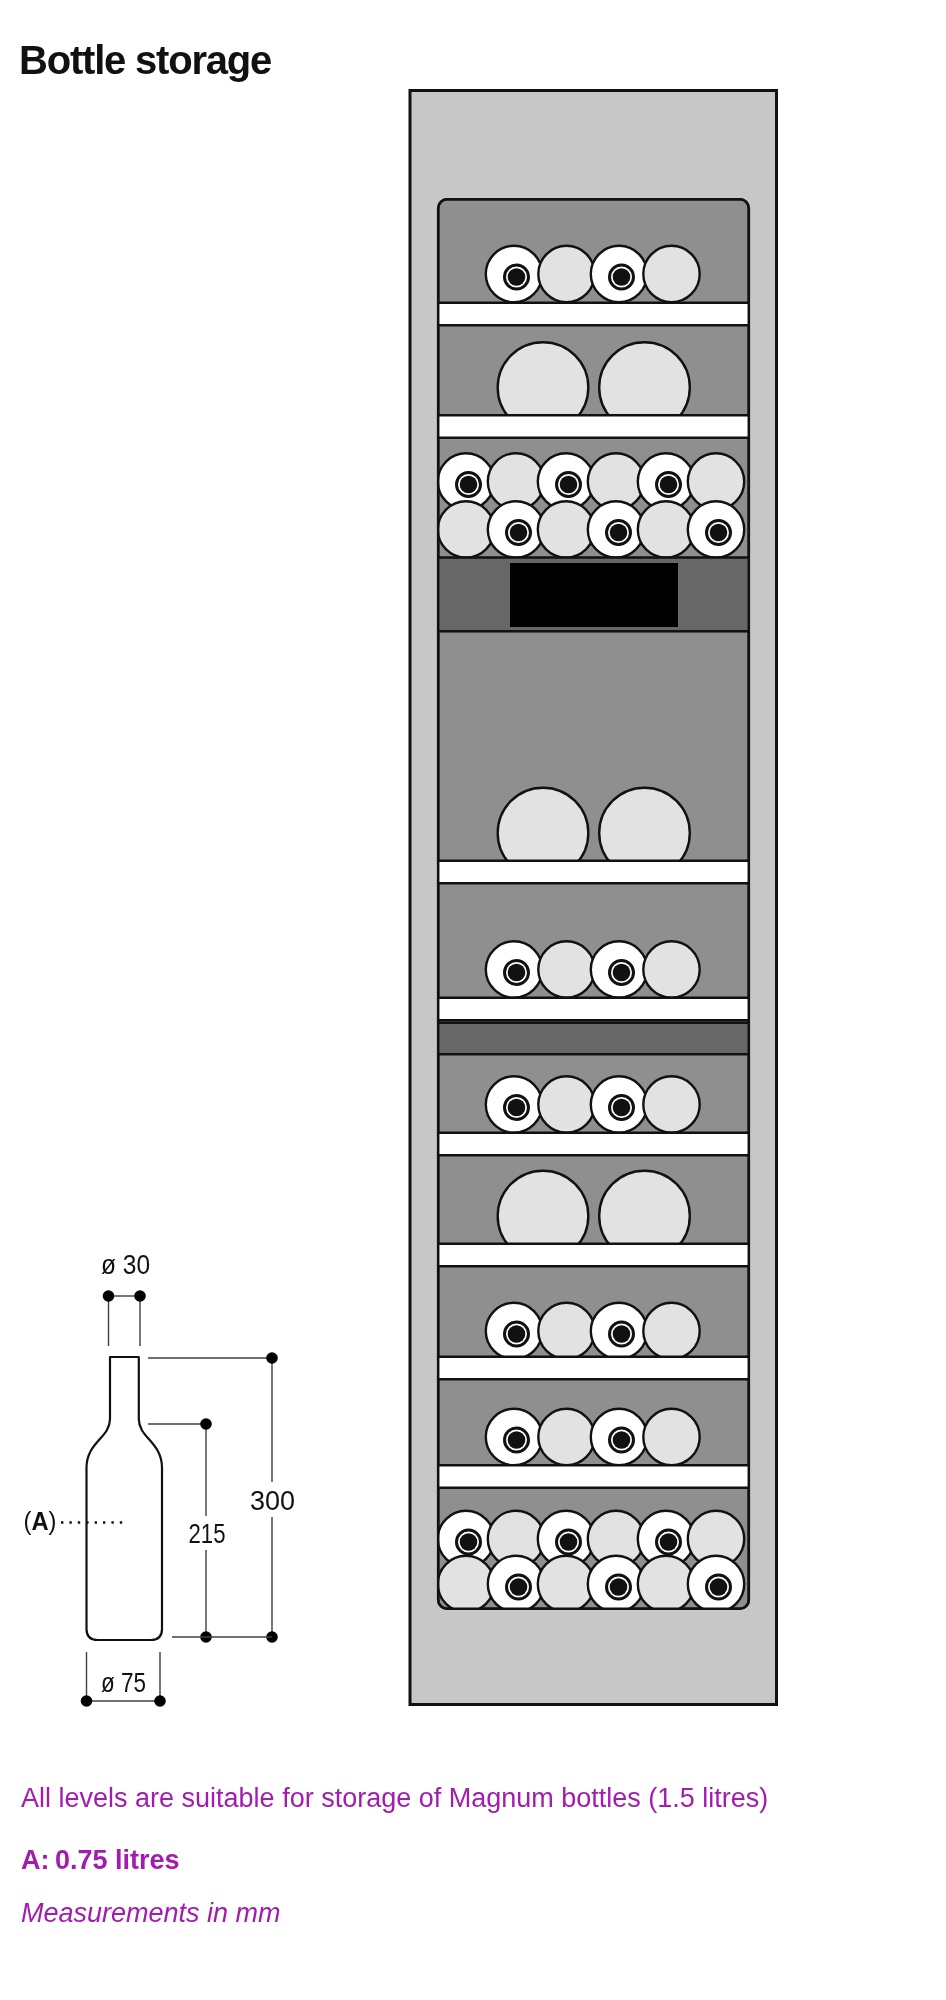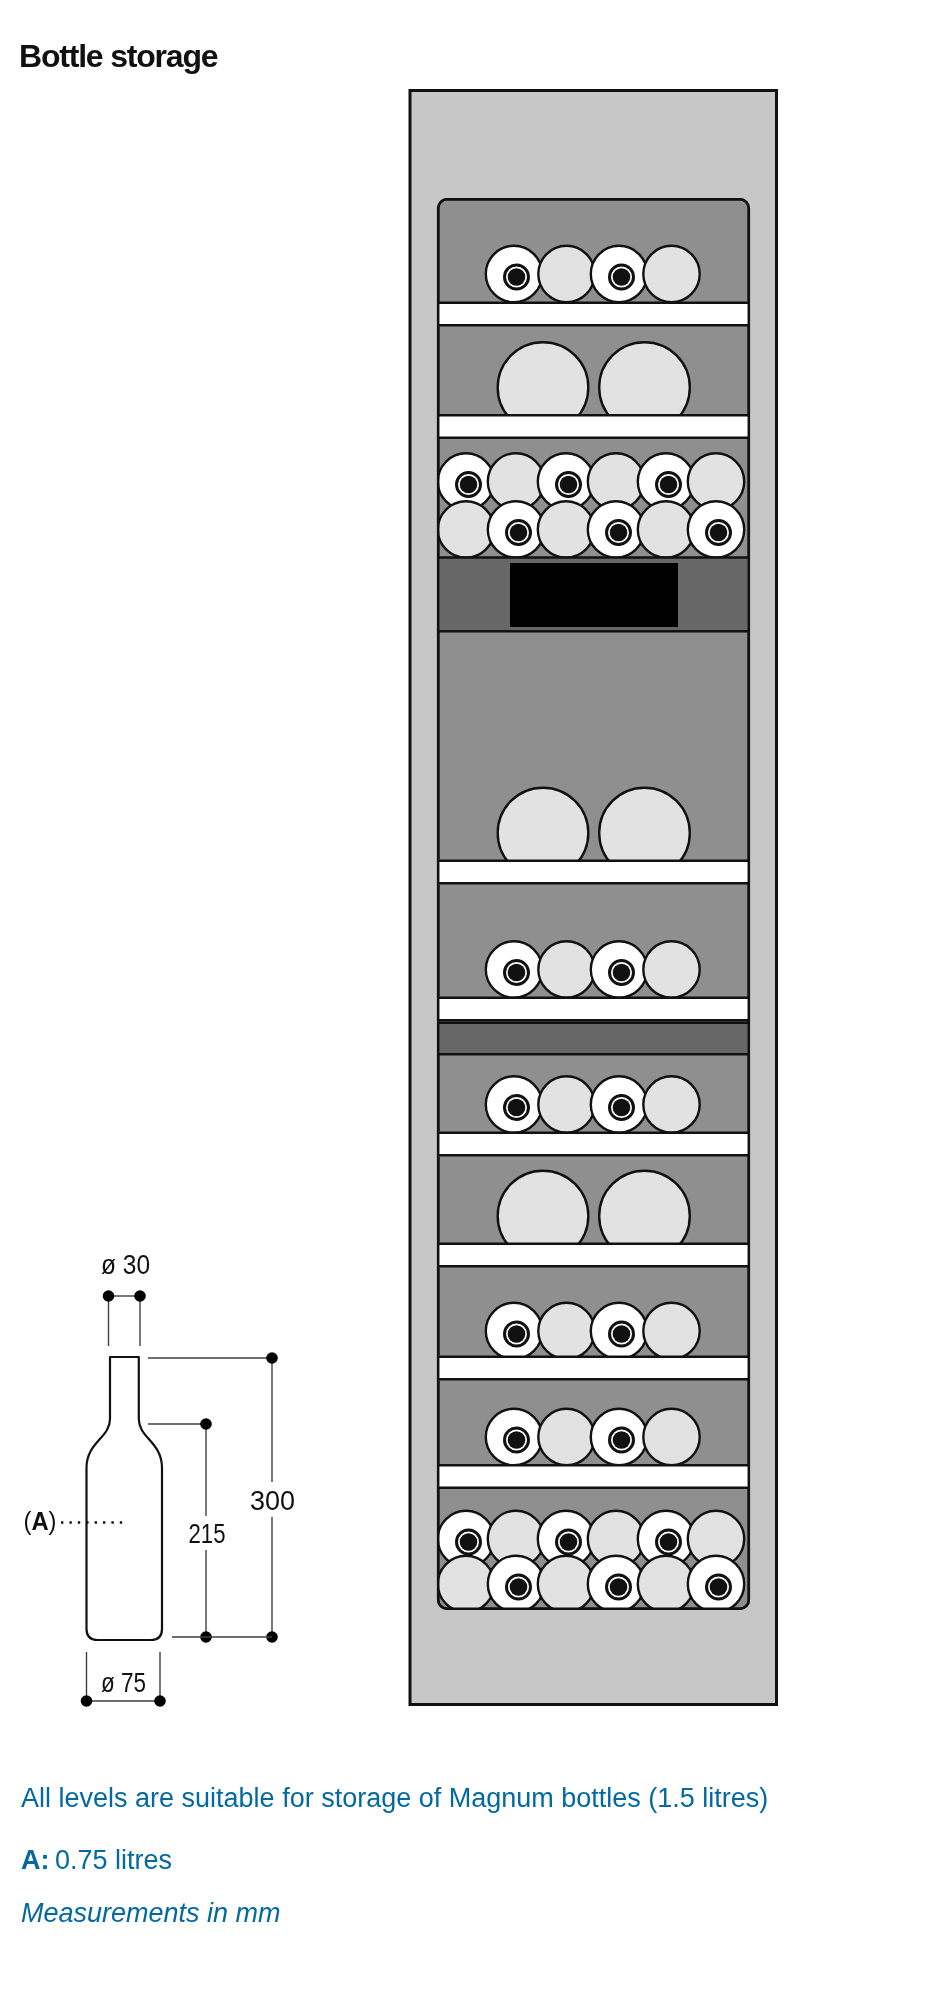--- a/index.html
+++ b/index.html
@@ -1,23 +1,23 @@
 <!DOCTYPE html>
 <html><head>
 <meta charset="utf-8">
 <style>
   html,body { margin:0; padding:0; background:#ffffff; }
   body { width:946px; height:2000px; position:relative; overflow:hidden;
          font-family:"Liberation Sans", sans-serif; }
-  .cap { position:absolute; left:21px; color:#0369a1; font-size:27px; line-height:1; white-space:nowrap; }
+  .cap { position:absolute; left:21px; color:#a21caf; font-size:27px; line-height:1; white-space:nowrap; }
 </style>
 </head>
 <body>
 
-<div style="position:absolute; left:19px; top:40px; font-size:32px; line-height:1; font-weight:bold; color:#111; letter-spacing:-1.2px;">Bottle storage</div>
+<div style="position:absolute; left:19px; top:40px; font-size:40px; line-height:1; font-weight:bold; color:#111; letter-spacing:-1.2px;">Bottle storage</div>
 
 <svg style="position:absolute; left:0; top:0;" width="946" height="2000" viewBox="0 0 946 2000" font-family="Liberation Sans, sans-serif">
 
 <rect x="410" y="90.5" width="366.5" height="1614" fill="#c7c7c7" stroke="#111111" stroke-width="3"></rect>
 
 <rect x="438.2" y="199.2" width="310.6" height="1409.6" rx="9" fill="#8f8f8f" stroke="#111111" stroke-width="2.5"></rect>
 <defs>
       <clipPath id="innerclip">
         <rect x="438.2" y="199.2" width="310.6" height="1409.6" rx="9"></rect>
       </clipPath>
@@ -228,15 +228,15 @@
 
 <text x="123.5" y="1691.5" font-size="28" text-anchor="middle" fill="#111" textLength="45" lengthAdjust="spacingAndGlyphs">ø 75</text>
 
 <text x="23.5" y="1530" font-size="25" fill="#111" textLength="33" lengthAdjust="spacingAndGlyphs">(<tspan font-weight="bold">A</tspan>)</text>
 
 <line x1="61" y1="1522.5" x2="123" y2="1522.5" stroke="#111" stroke-width="2.4" stroke-dasharray="2.4 6"></line>
 </svg>
 
 <div class="cap" style="top:1784.5px;">All levels are suitable for storage of Magnum bottles (1.5 litres)</div>
 
-<div class="cap" style="top:1846.5px;"><b>A:</b> 0.75 litres</div>
+<div class="cap" style="top:1846.5px;font-weight:bold;"><b>A:</b> 0.75 litres</div>
 
 <div class="cap" style="top:1900px;font-style:italic;">Measurements in mm</div>
 
 </body></html>

